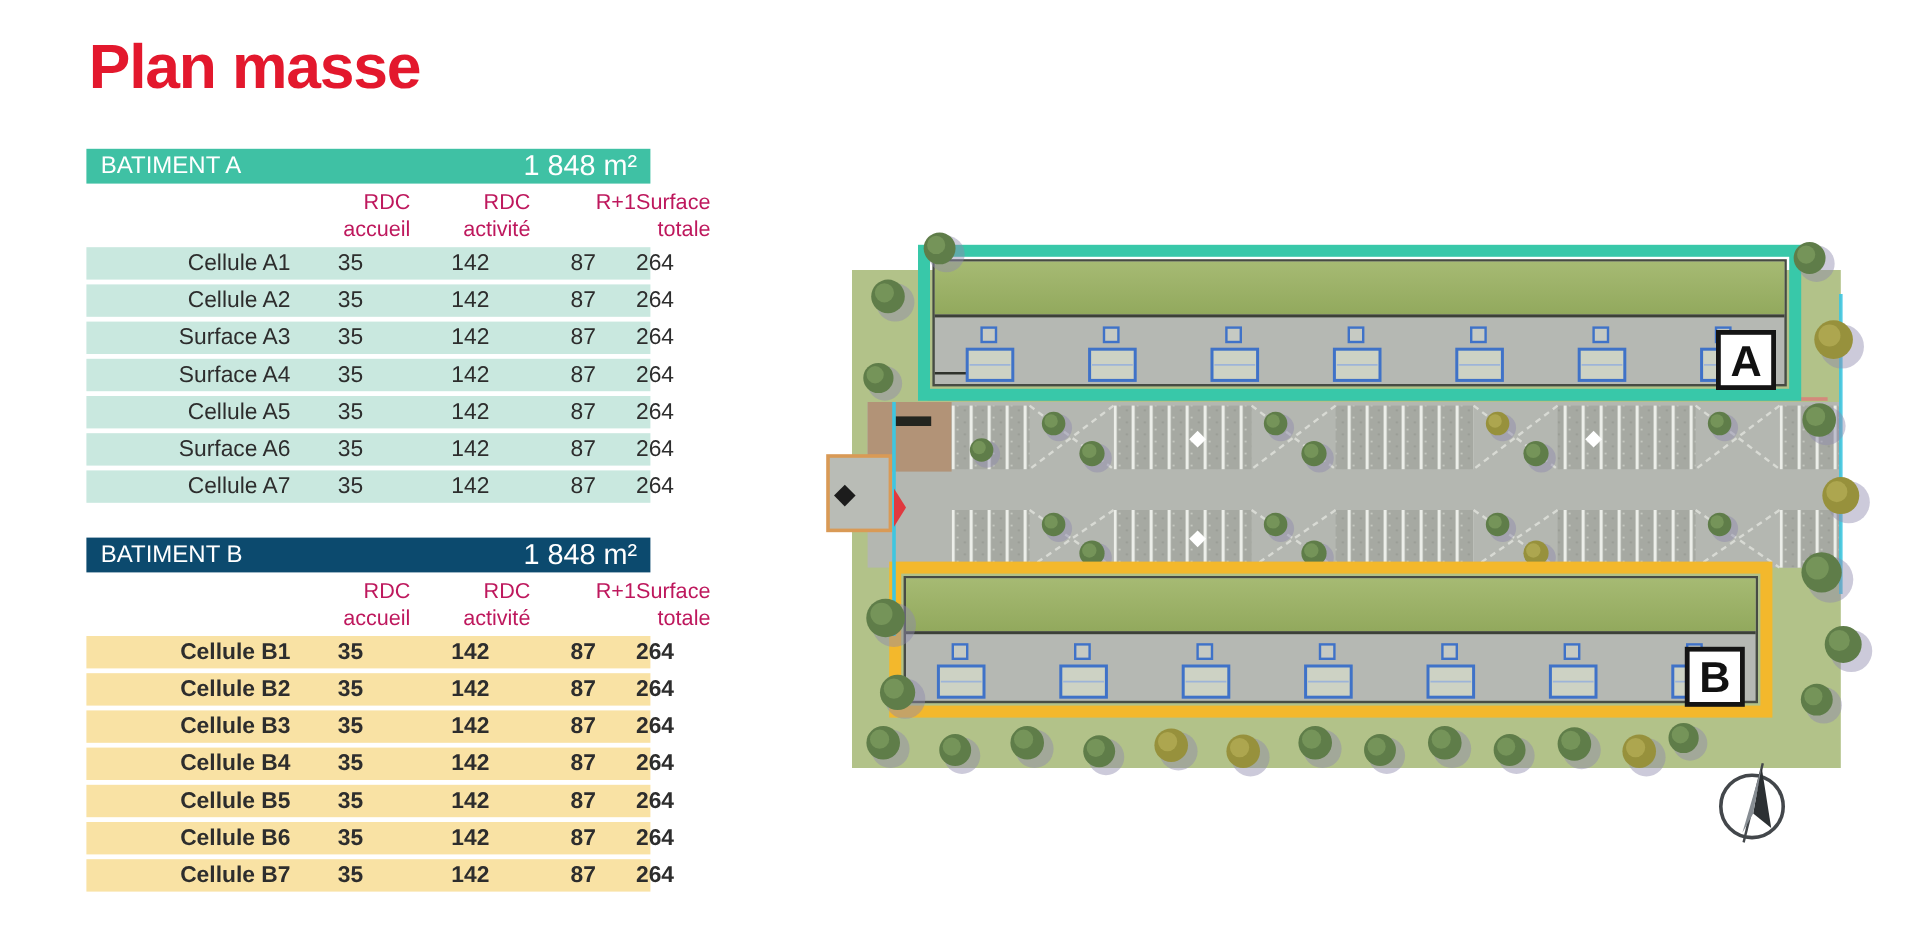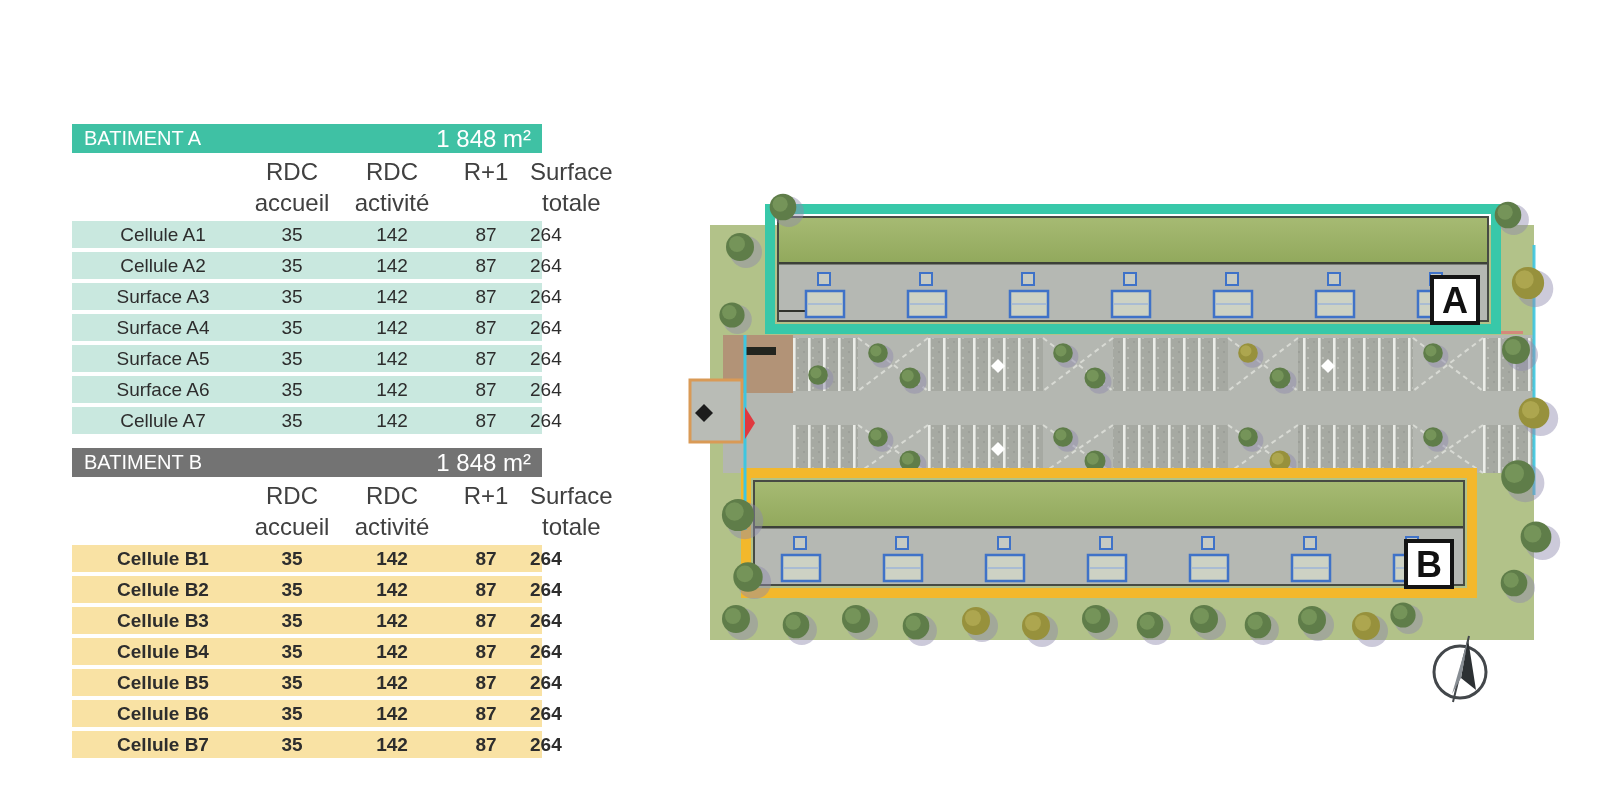--- a/index.html
+++ b/index.html
@@ -10,42 +10,43 @@
   .title { position: absolute; left: 74px; top: 26px; font-size: 52px; font-weight: bold;
     letter-spacing: -1px; color: #e3182d; }
 
   .btable { position: absolute; left: 72px; width: 470px; }
   #table-a { top: 124px; }
   #table-b { top: 448px; }
 
   .thead { display: flex; justify-content: space-between; align-items: center;
     height: 29px; padding: 0 11px 0 12px; color: #ffffff; font-size: 20px; }
   #table-a .thead { background: #3fc1a4; }
-  #table-b .thead { background: #737373; }
+  #table-b .thead { background: #0c4a6e; }
   .thead .area { font-size: 24px; }
 
   .grid { display: grid; grid-template-columns: 170px 100px 100px 88px 1fr; }
   .cols { padding: 4px 0 3px 0; }
-  .col { text-align: center; font-size: 24px; line-height: 1.28; color: #404040; }
+  .col { text-align: right; font-size: 18px; line-height: 1.28; color: #be185d; }
   .col span { display: block; }
 
   .row { display: grid; grid-template-columns: 170px 100px 100px 88px 1fr;
     height: 27px; margin-bottom: 4px; align-items: center; }
   #table-a .row { background: #c9e8df; }
   #table-b .row { background: #f9e2a4; font-weight: bold; }
   .cell { text-align: center; font-size: 19px; color: #2d2d2d; }
-  .cell.label { text-align: center; padding-left: 12px; }
+  .cell.label { text-align: right; padding-left: 12px; }
 
   .siteplan { position: absolute; left: 688px; top: 185px; }
 </style>
 </head>
 <body>
 
 <div class="page">
 
+  <h1 class="title">Plan masse</h1>
 
   <div class="btable" id="table-a">
     <div class="thead">
       <span>BATIMENT A</span>
       <span class="area">1 848 m²</span>
     </div>
     <div class="grid cols">
       <div class="col"></div>
       <div class="col">
         <span>RDC</span>
@@ -86,21 +87,21 @@
       <div class="cell">264</div>
     </div>
     <div class="row">
       <div class="cell label">Surface A4</div>
       <div class="cell">35</div>
       <div class="cell">142</div>
       <div class="cell">87</div>
       <div class="cell">264</div>
     </div>
     <div class="row">
-      <div class="cell label">Surface A5</div>
+      <div class="cell label">Cellule A5</div>
       <div class="cell">35</div>
       <div class="cell">142</div>
       <div class="cell">87</div>
       <div class="cell">264</div>
     </div>
     <div class="row">
       <div class="cell label">Surface A6</div>
       <div class="cell">35</div>
       <div class="cell">142</div>
       <div class="cell">87</div>

